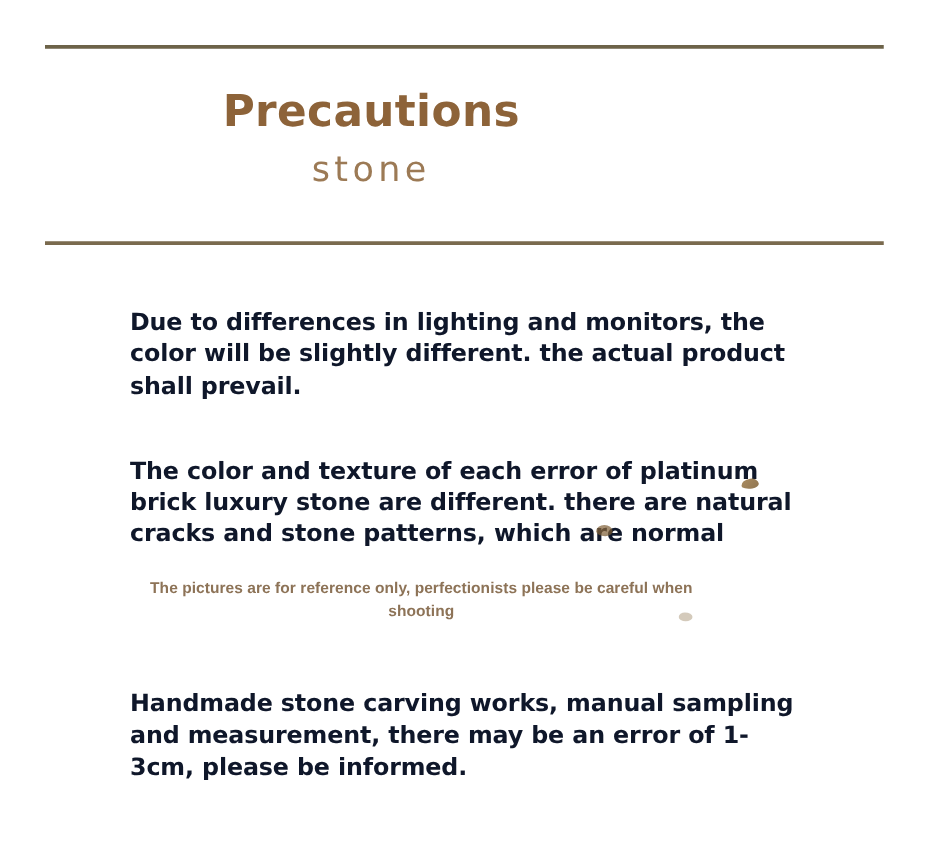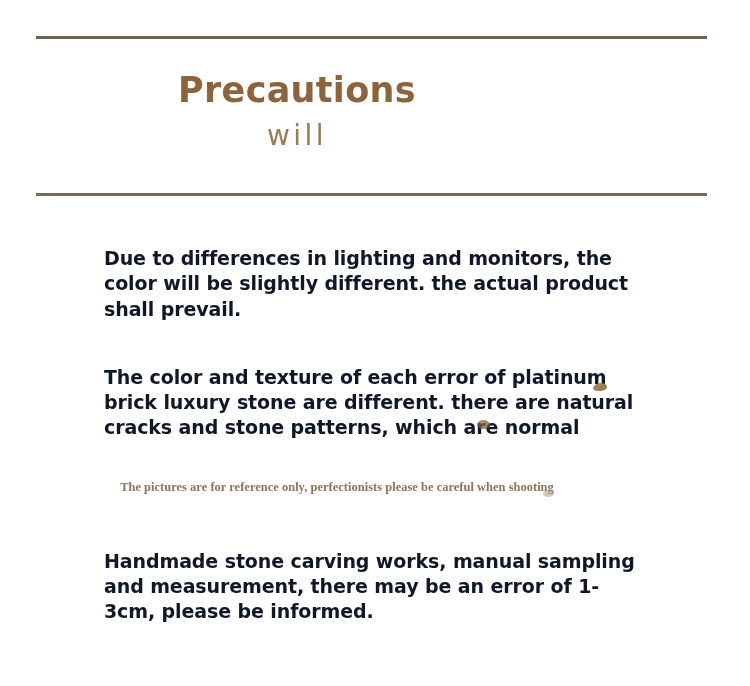--- a/index.html
+++ b/index.html
@@ -74,30 +74,30 @@
     line-height: 1.33;
     letter-spacing: -0.1px;
     margin: 12px;
     font-family: "DejaVu Sans", "Liberation Sans", sans-serif;
   }
   .para.p1 { margin-top: 0; }
   .para.p2 { margin-top: 43px; }
   .para.p4 { margin-top: 52px; }
 
   .note-small {
-    margin-top: 37px;
+    margin-top: 20px;
     width: 470px;
     margin-left: 10px;
     font-size: 12.4px;
     font-weight: 600;
     color: #8d7357;
     line-height: 1.55;
     text-align: center;
     letter-spacing: 0.05px;
-    font-family: Liberation Serif, serif;
+    font-family: Liberation Sans, sans-serif;
   }
 
   
   .speck {
     position: absolute;
     background: #96744a;
     opacity: 0.85;
     pointer-events: none;
   }
   .speck-a {
@@ -124,21 +124,21 @@
 </style>
 </head>
 <body>
 
 <div class="page">
 
   <div class="rule top"></div>
 
   <div class="title-block">
     <div class="title-main">Precautions</div>
-    <div class="title-sub">will</div>
+    <div class="title-sub">stone</div>
   </div>
 
   <div class="rule bottom"></div>
 
   <div class="body-area">
 
     <p class="para p1">Due to differences in lighting and monitors, the color will be slightly different. the actual product shall prevail.</p>
 
     <p class="para p2">The color and texture of each error of platinum brick luxury stone are different. there are natural cracks and stone patterns, which are normal</p>
 

